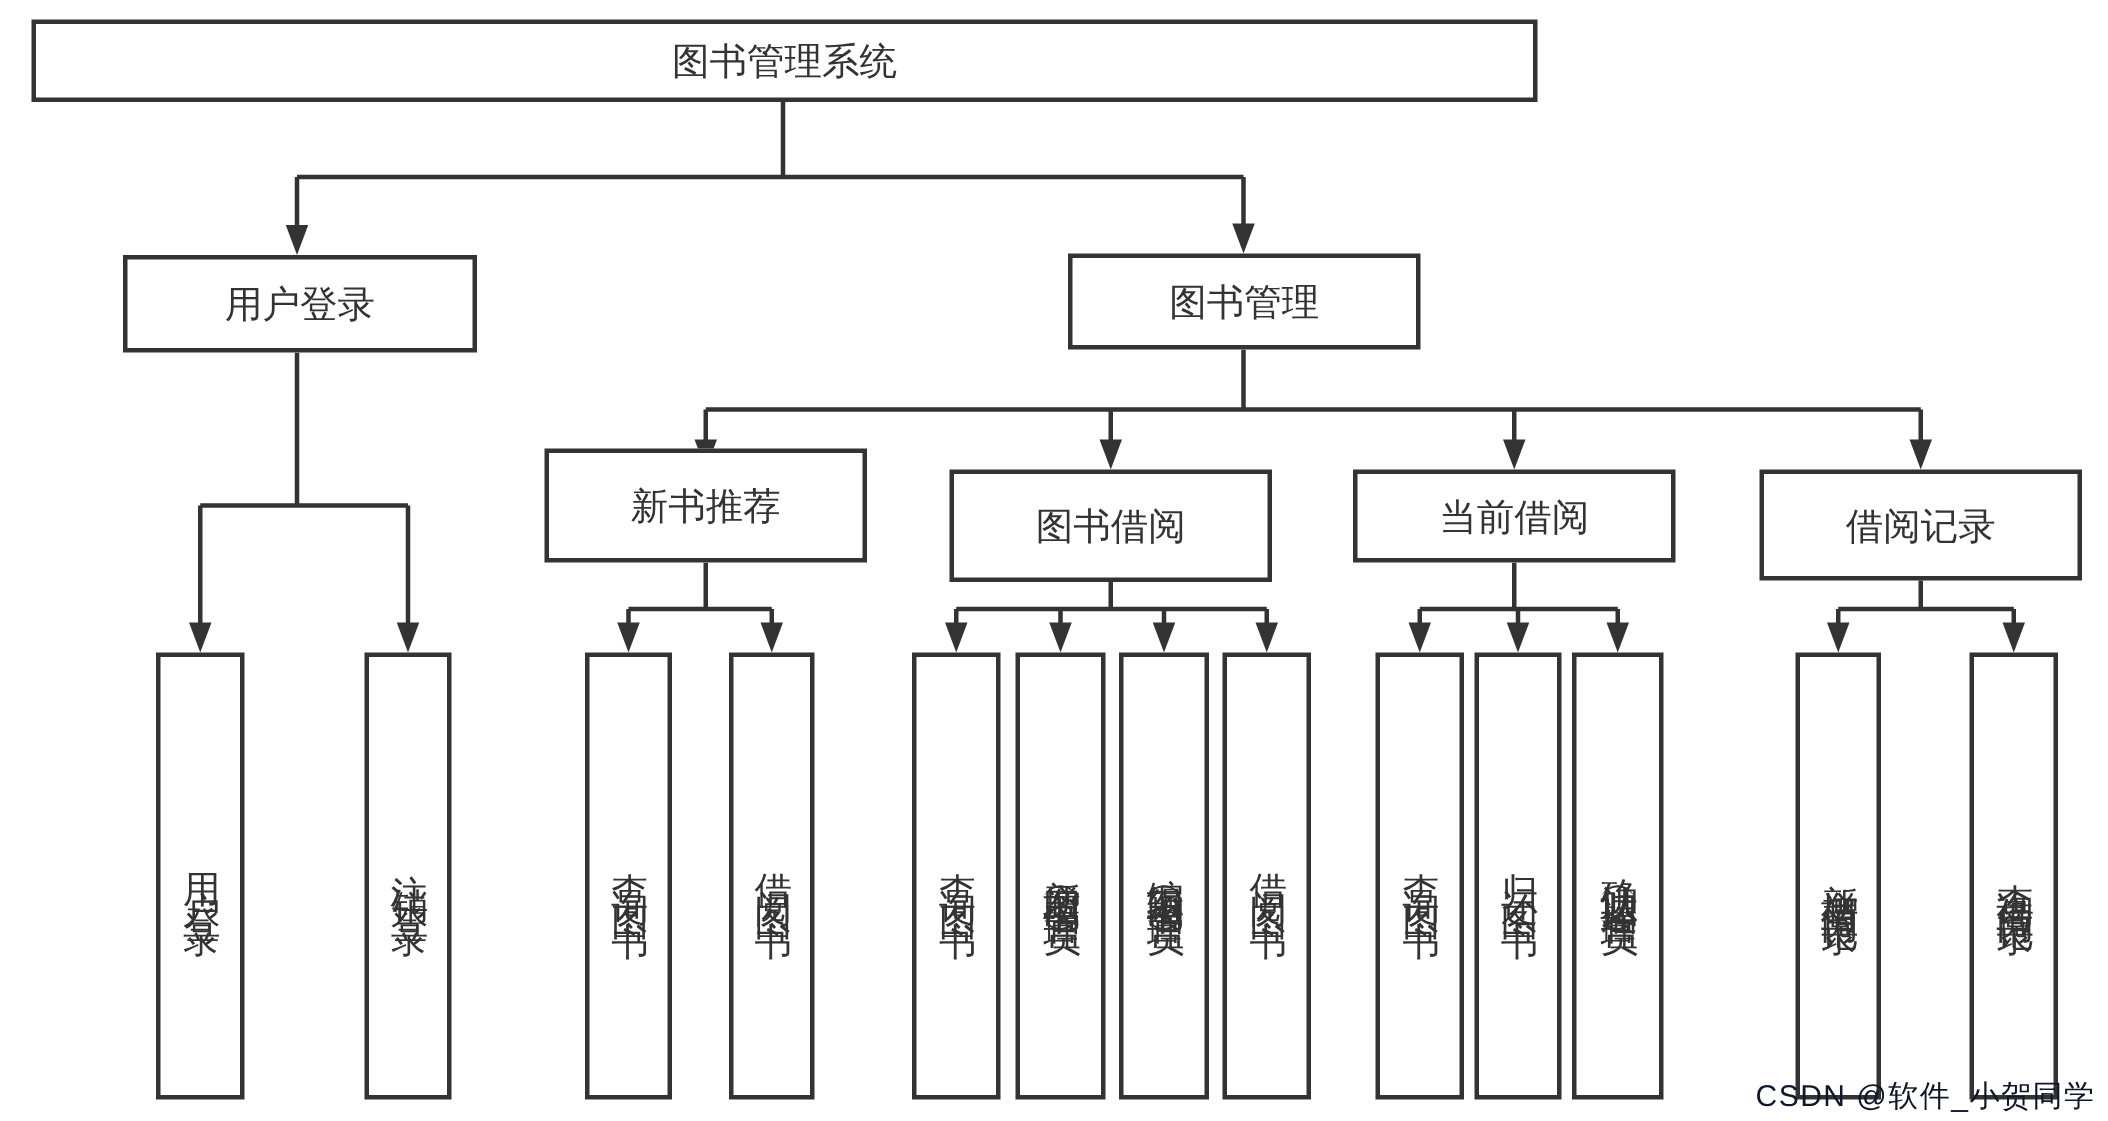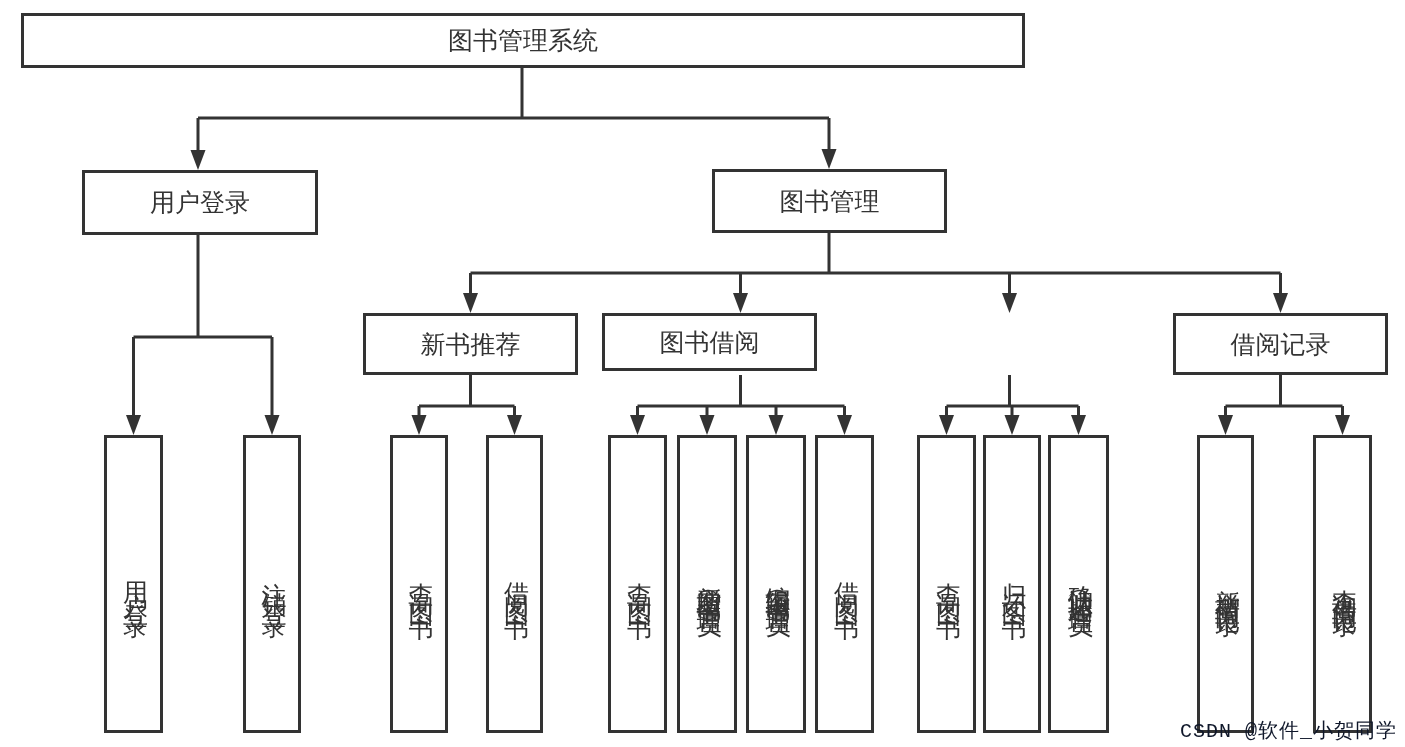--- a/index.html
+++ b/index.html
@@ -2,21 +2,21 @@
 <html><head>
 <meta charset="utf-8">
 <style>
   html, body { margin: 0; padding: 0; background: #ffffff; }
   #canvas {
     position: relative;
     width: 1405px;
     height: 747px;
     background: #ffffff;
     overflow: hidden;
-    font-family: Liberation Mono, monospace;
+    font-family: Liberation Sans, sans-serif;
   }
   #connectors {
     position: absolute;
     left: 0; top: 0;
     width: 1405px; height: 747px;
     pointer-events: none;
   }
   .node {
     position: absolute;
     box-sizing: border-box;
@@ -107,27 +107,30 @@
     <span>图书管理系统</span>
   </div>
 
   <div class="node" style="left:82px; top:170px; width:236px; height:65px;">
     <span>用户登录</span>
   </div>
   <div class="node" style="left:712px; top:169px; width:235px; height:64px;text-align:right;">
     <span>图书管理</span>
   </div>
 
-  <div class="node" style="left:363px; top:313px; width:215px; height:62px;">
+  <div class="node" style="left:363px; top:299px; width:215px; height:76px;">
     <span>新书推荐</span>
   </div>
-  <div class="node" style="left:602px; top:313px; width:215px; height:58px;justify-content:center;">
+  <div class="node" style="left:633px; top:313px; width:215px; height:75px;justify-content:center;">
     <span>图书借阅</span>
   </div>
-  <div class="node" style="left:1173px; top:313px; width:215px; height:62px;">
+  <div class="node" style="left:902px; top:313px; width:215px; height:62px;">
+    <span>当前借阅</span>
+  </div>
+  <div class="node" style="left:1173px; top:313px; width:215px; height:74px;">
     <span>借阅记录</span>
   </div>
 
   <div class="vnode sp-wide" style="left:104px; top:435px; width:59px; height:298px;">
     <span class="vtext">用户登录</span>
   </div>
   <div class="vnode sp-wide" style="left:243px; top:435px; width:58px; height:298px;">
     <span class="vtext">注销登录</span>
   </div>
 

